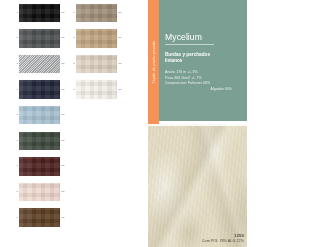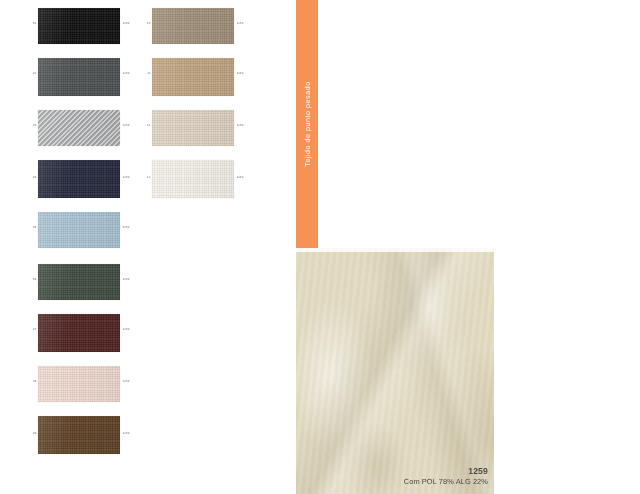--- a/index.html
+++ b/index.html
@@ -303,20 +303,30 @@
       </div>
     </div>
 </div>
 
 <div id="right-panel">
 
   <div id="orange-tab">
     <span id="orange-tab-label">Tejido de punto pesado</span>
   </div>
 
+  <div id="info-panel">
+    <div id="product-title">Mycelium</div>
+    <div id="product-subtitle">Burdas y perchados livianos</div>
+    <div id="spec-list">
+        <div class="spec-line">Ancho 170 m +/- 3%</div>
+        <div class="spec-line">Peso 400 Grm2 +/- 7%</div>
+        <div class="spec-line">Composicion: Poliester 00%</div>
+        <div class="spec-line right">Algodon 00%</div>
+      </div>
+  </div>
 </div>
 
 <div id="fabric-photo">
   <div class="drape"></div>
   <div class="fold"></div>
   <div class="fold2"></div>
   <div class="topline"></div>
   <div id="photo-caption">
     <div id="photo-code">1259</div>
     <div id="photo-composition">Com POL 78% ALG 22%</div>

